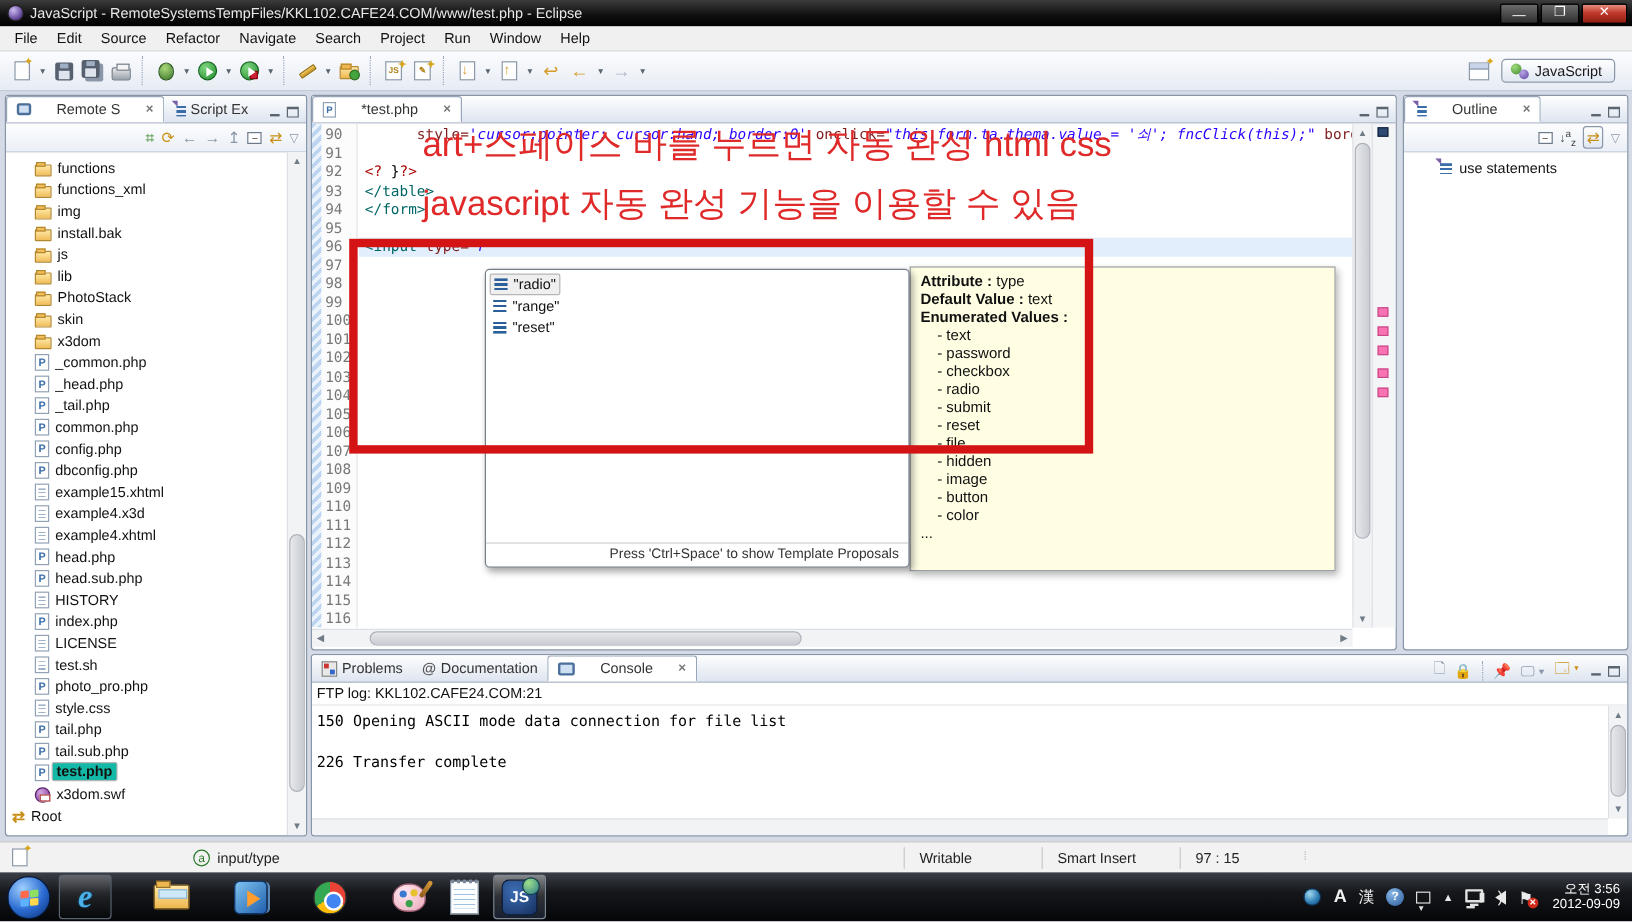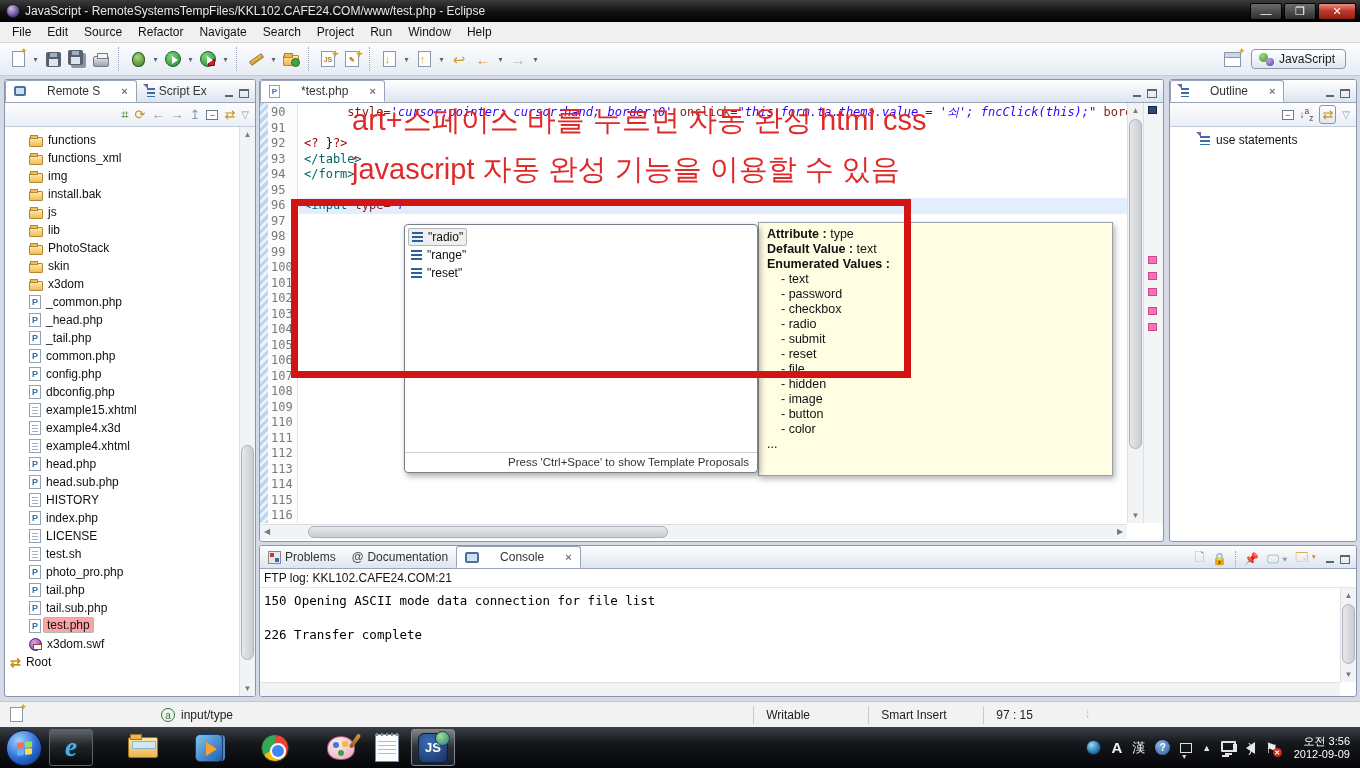--- a/index.html
+++ b/index.html
@@ -80,21 +80,21 @@
   
   .left-panel { left:4px; top:79px; width:252px; height:618px; }
   .view-toolbar { height:24px; background:linear-gradient(#fdfdfe,#eaeff6); border-bottom:1px solid #c3ccda;
     display:flex; align-items:center; justify-content:flex-end; gap:6px; padding:0 6px; font-size:13px; }
   .vt { color:#8a97a8; }
   .vt.small { font-size:10px; }
   .i-collapse { width:12px; height:10px; border:1px solid #6c7a8c; background:#fff; font-size:9px; line-height:8px; text-align:center; color:#444; }
   .tree { position:absolute; top:47px; left:0; right:16px; bottom:0; overflow:hidden; padding-top:2px; }
   .tree-item { display:flex; align-items:flex-end; gap:5px; height:18px; padding-left:24px; font-size:12px; color:#111; white-space:nowrap; }
   .tree-item.outdent { padding-left:5px; }
-  .tree-item.selected .tlabel { background:#fca5a5; border:1px solid #b5b5b5; border-radius:2px; padding:0 3px; margin-left:-3px; }
+  .tree-item.selected .tlabel { background:#14b8a6; border:1px solid #b5b5b5; border-radius:2px; padding:0 3px; margin-left:-3px;font-weight:bold; }
   .ticon { flex:0 0 auto; }
   .ticon-folder { width:14px; height:10px; background:linear-gradient(#ffe9a8,#f0bd59); border:1px solid #b4882f; border-radius:1px; position:relative; }
   .ticon-folder::before { content:""; position:absolute; left:0; top:-3px; width:6px; height:2px; background:#f0bd59; border:1px solid #b4882f; }
   .ticon-php { width:12px; height:14px; background:#fff; border:1px solid #92a2b5; font-size:9px; font-weight:bold; color:#3a6ea8; text-align:center; line-height:13px; }
   .ticon-doc { width:12px; height:14px; background:#fff; border:1px solid #92a2b5; position:relative; }
   .ticon-doc::after { content:""; position:absolute; left:2px; top:3px; right:2px; height:8px;
     background:repeating-linear-gradient(#9fb3c8 0 1px, transparent 1px 3px); }
   .ticon-swf { width:13px; height:13px; border-radius:50%; background:radial-gradient(circle at 35% 30%, #d3a8e0, #7a2a96); border:1px solid #531b68; position:relative; }
   .ticon-swf::after { content:""; position:absolute; left:3px; top:5px; width:7px; height:4px; background:#fff; border:1px solid #a33; }
   .ticon-root { color:#c89018; font-size:13px; font-weight:bold; line-height:1; }
@@ -467,20 +467,24 @@
         </div>
         <div class="tree-item">
           <span class="ticon ticon-doc"></span>
           <span class="tlabel">test.sh</span>
         </div>
         <div class="tree-item">
           <span class="ticon ticon-php">P</span>
           <span class="tlabel">photo_pro.php</span>
         </div>
         <div class="tree-item">
+          <span class="ticon ticon-doc"></span>
+          <span class="tlabel">style.css</span>
+        </div>
+        <div class="tree-item">
           <span class="ticon ticon-php">P</span>
           <span class="tlabel">tail.php</span>
         </div>
         <div class="tree-item">
           <span class="ticon ticon-php">P</span>
           <span class="tlabel">tail.sub.php</span>
         </div>
         <div class="tree-item selected">
           <span class="ticon ticon-php">P</span>
           <span class="tlabel">test.php</span>

